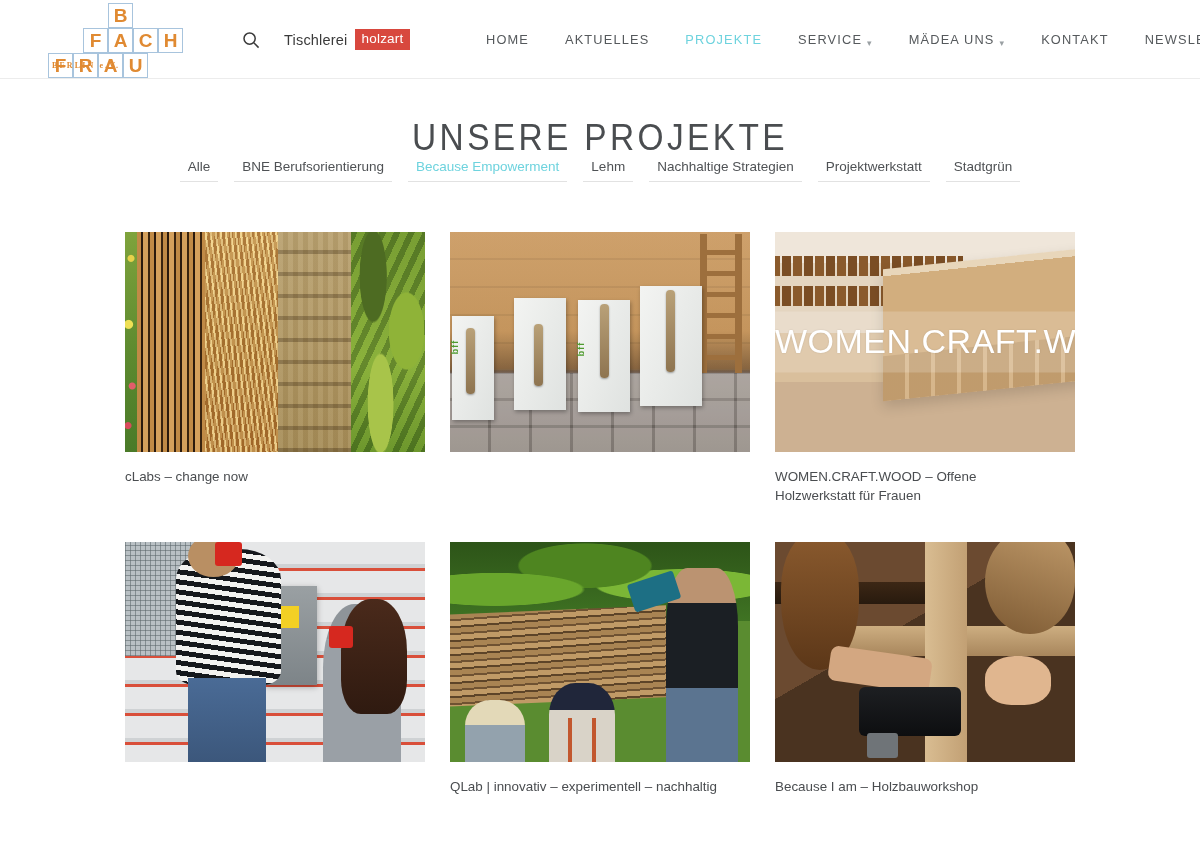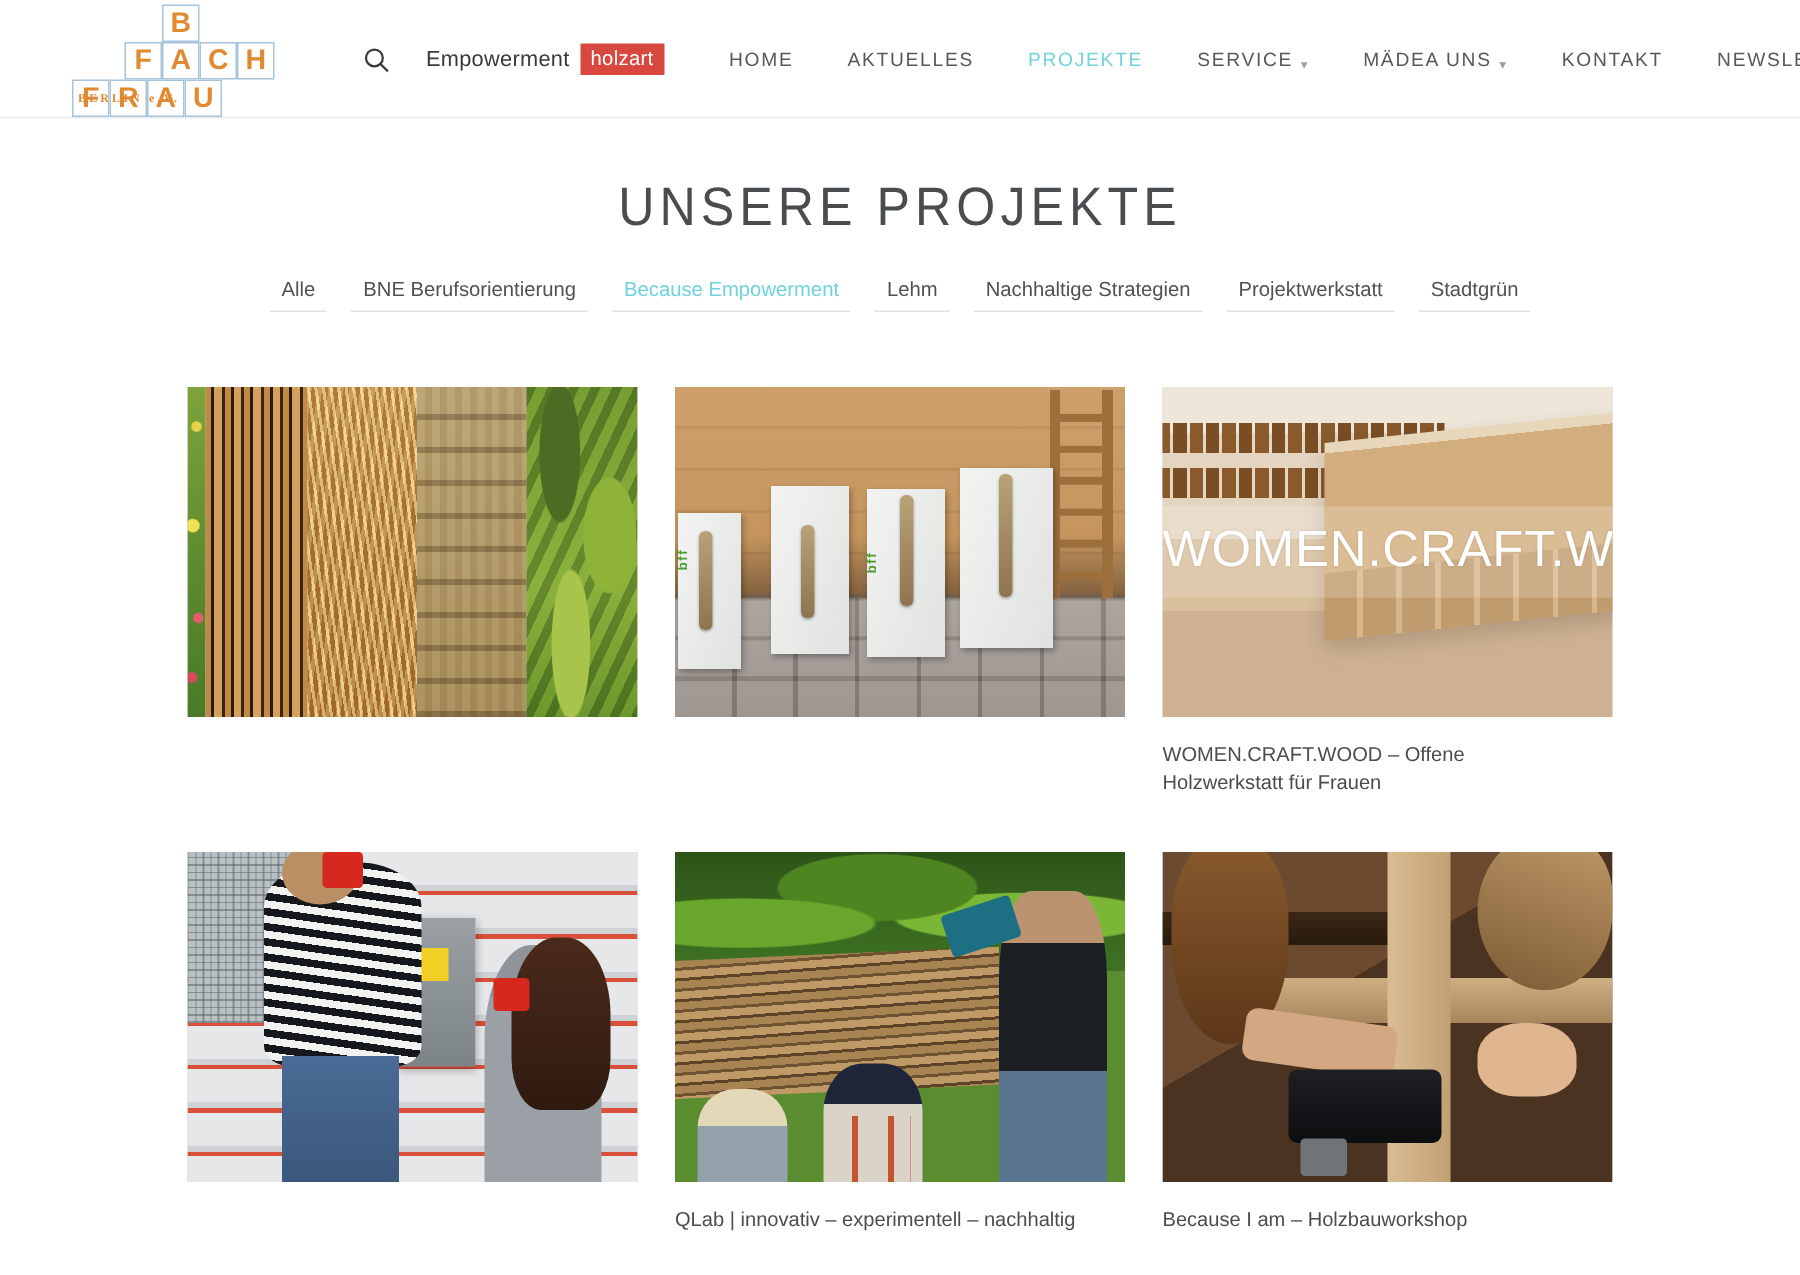--- a/index.html
+++ b/index.html
@@ -118,21 +118,20 @@
     color: #4a4d50;
     font-family: "Liberation Sans", sans-serif;
     transform: scaleX(.93);
   }
 
   .filter-bar {
     display: flex;
     justify-content: center;
     align-items: flex-start;
     gap: 0;
-    margin-top: 26px;
     flex-wrap: nowrap;
   }
   .filter-item {
     position: relative;
     font-size: 13.5px;
     color: #4f5255;
     padding: 0 8px 7px 8px;
     margin: 0 8px;
     cursor: pointer;
     white-space: nowrap;
@@ -447,21 +446,21 @@
   </div>
 
   <div class="header-mid">
     <button class="search-btn" aria-label="search">
       <svg width="18" height="18" viewBox="0 0 18 18">
         <circle cx="7.6" cy="7.6" r="5.6" fill="none" stroke="#3a3a3a" stroke-width="1.5"></circle>
         <line x1="11.8" y1="11.8" x2="16.6" y2="16.6" stroke="#3a3a3a" stroke-width="1.5"></line>
       </svg>
     </button>
     <div class="brand-strip">
-      <span>Empowerment</span>
+      <span>Tischlerei</span>
       <span class="brand-badge">holzart</span>
     </div>
   </div>
 
   <nav class="main-nav">
     <a class="nav-item" href="#">
       <span>HOME</span>
     </a>
     <a class="nav-item" href="#">
       <span>AKTUELLES</span>
@@ -505,20 +504,21 @@
     <article class="card">
       <div class="card-media">
         <div class="ph ph-clabs">
           <div class="p1"></div>
             <div class="p2"></div>
             <div class="p3"></div>
             <div class="p4"></div>
             <div class="p5"></div>
         </div>
       </div>
+      <div class="card-caption">cLabs – change now</div>
     </article>
 
     <article class="card">
       <div class="card-media">
         <div class="ph ph-qlab2">
           <div class="ladder"></div>
           <div class="floor"></div>
           <div class="board" style="left:2px;  top:84px;  width:42px; height:104px;"></div>
           <div class="board" style="left:64px; top:66px;  width:52px; height:112px;"></div>
           <div class="board" style="left:128px;top:68px;  width:52px; height:112px;"></div>

